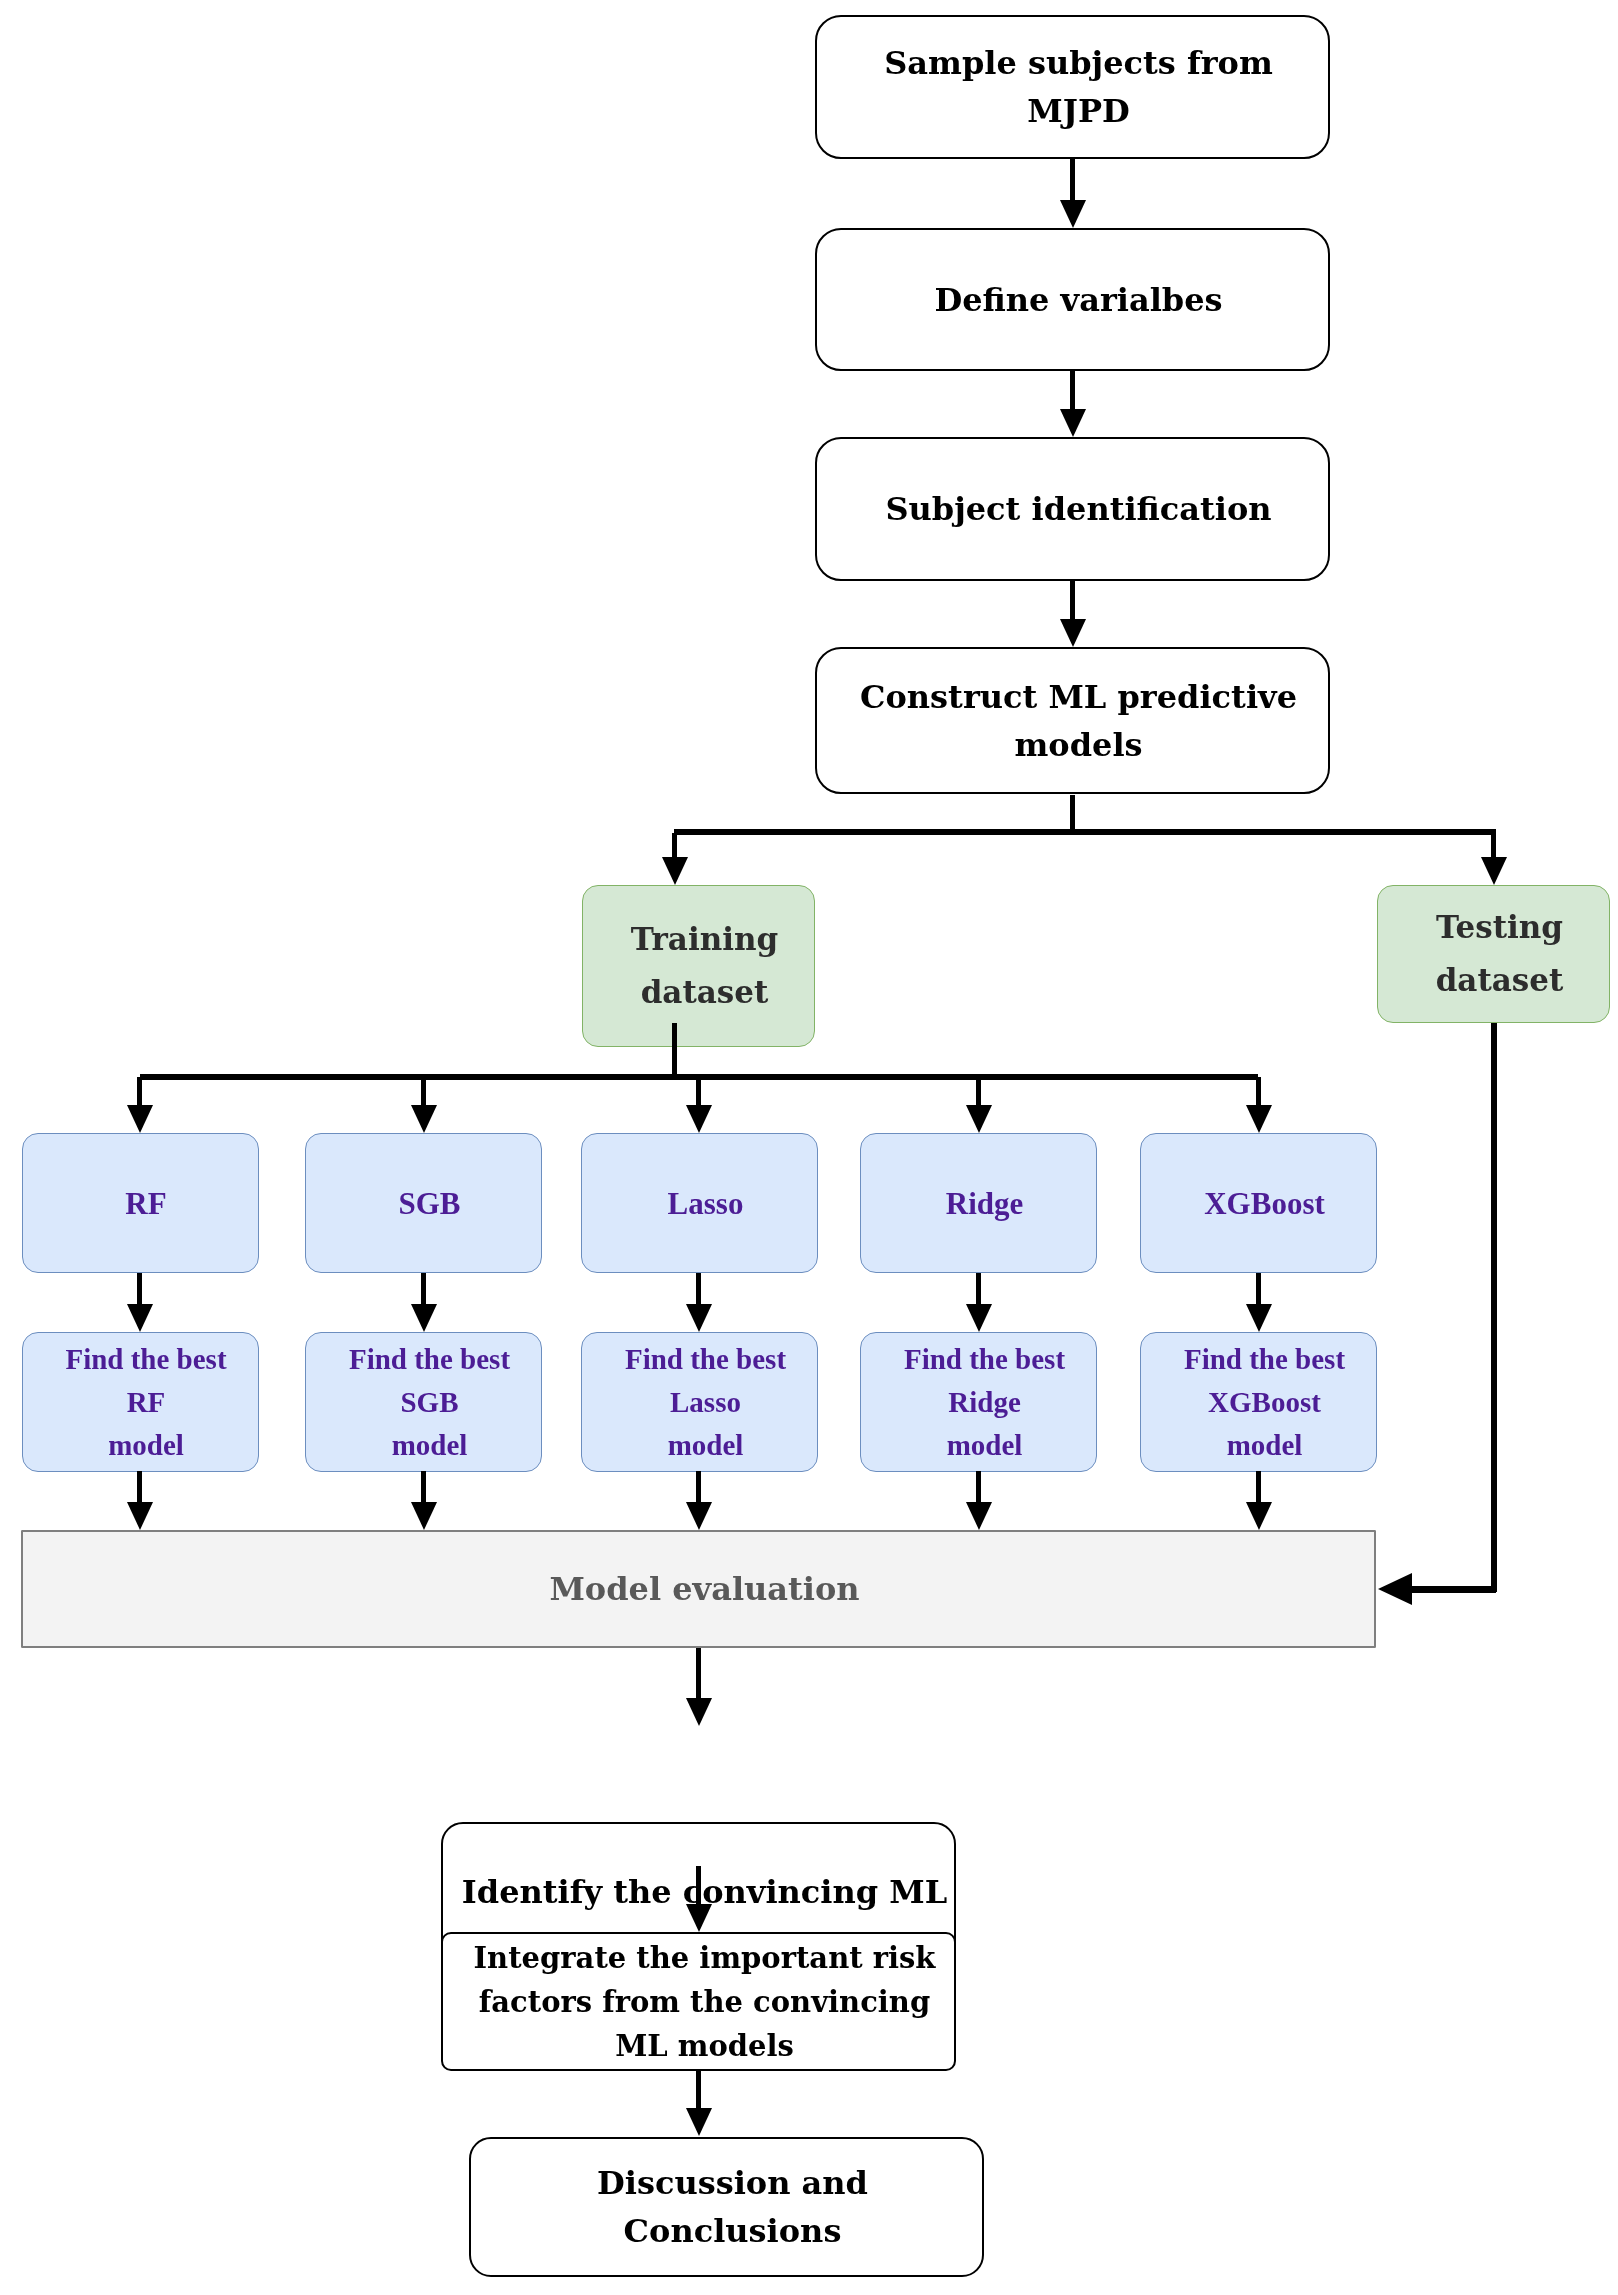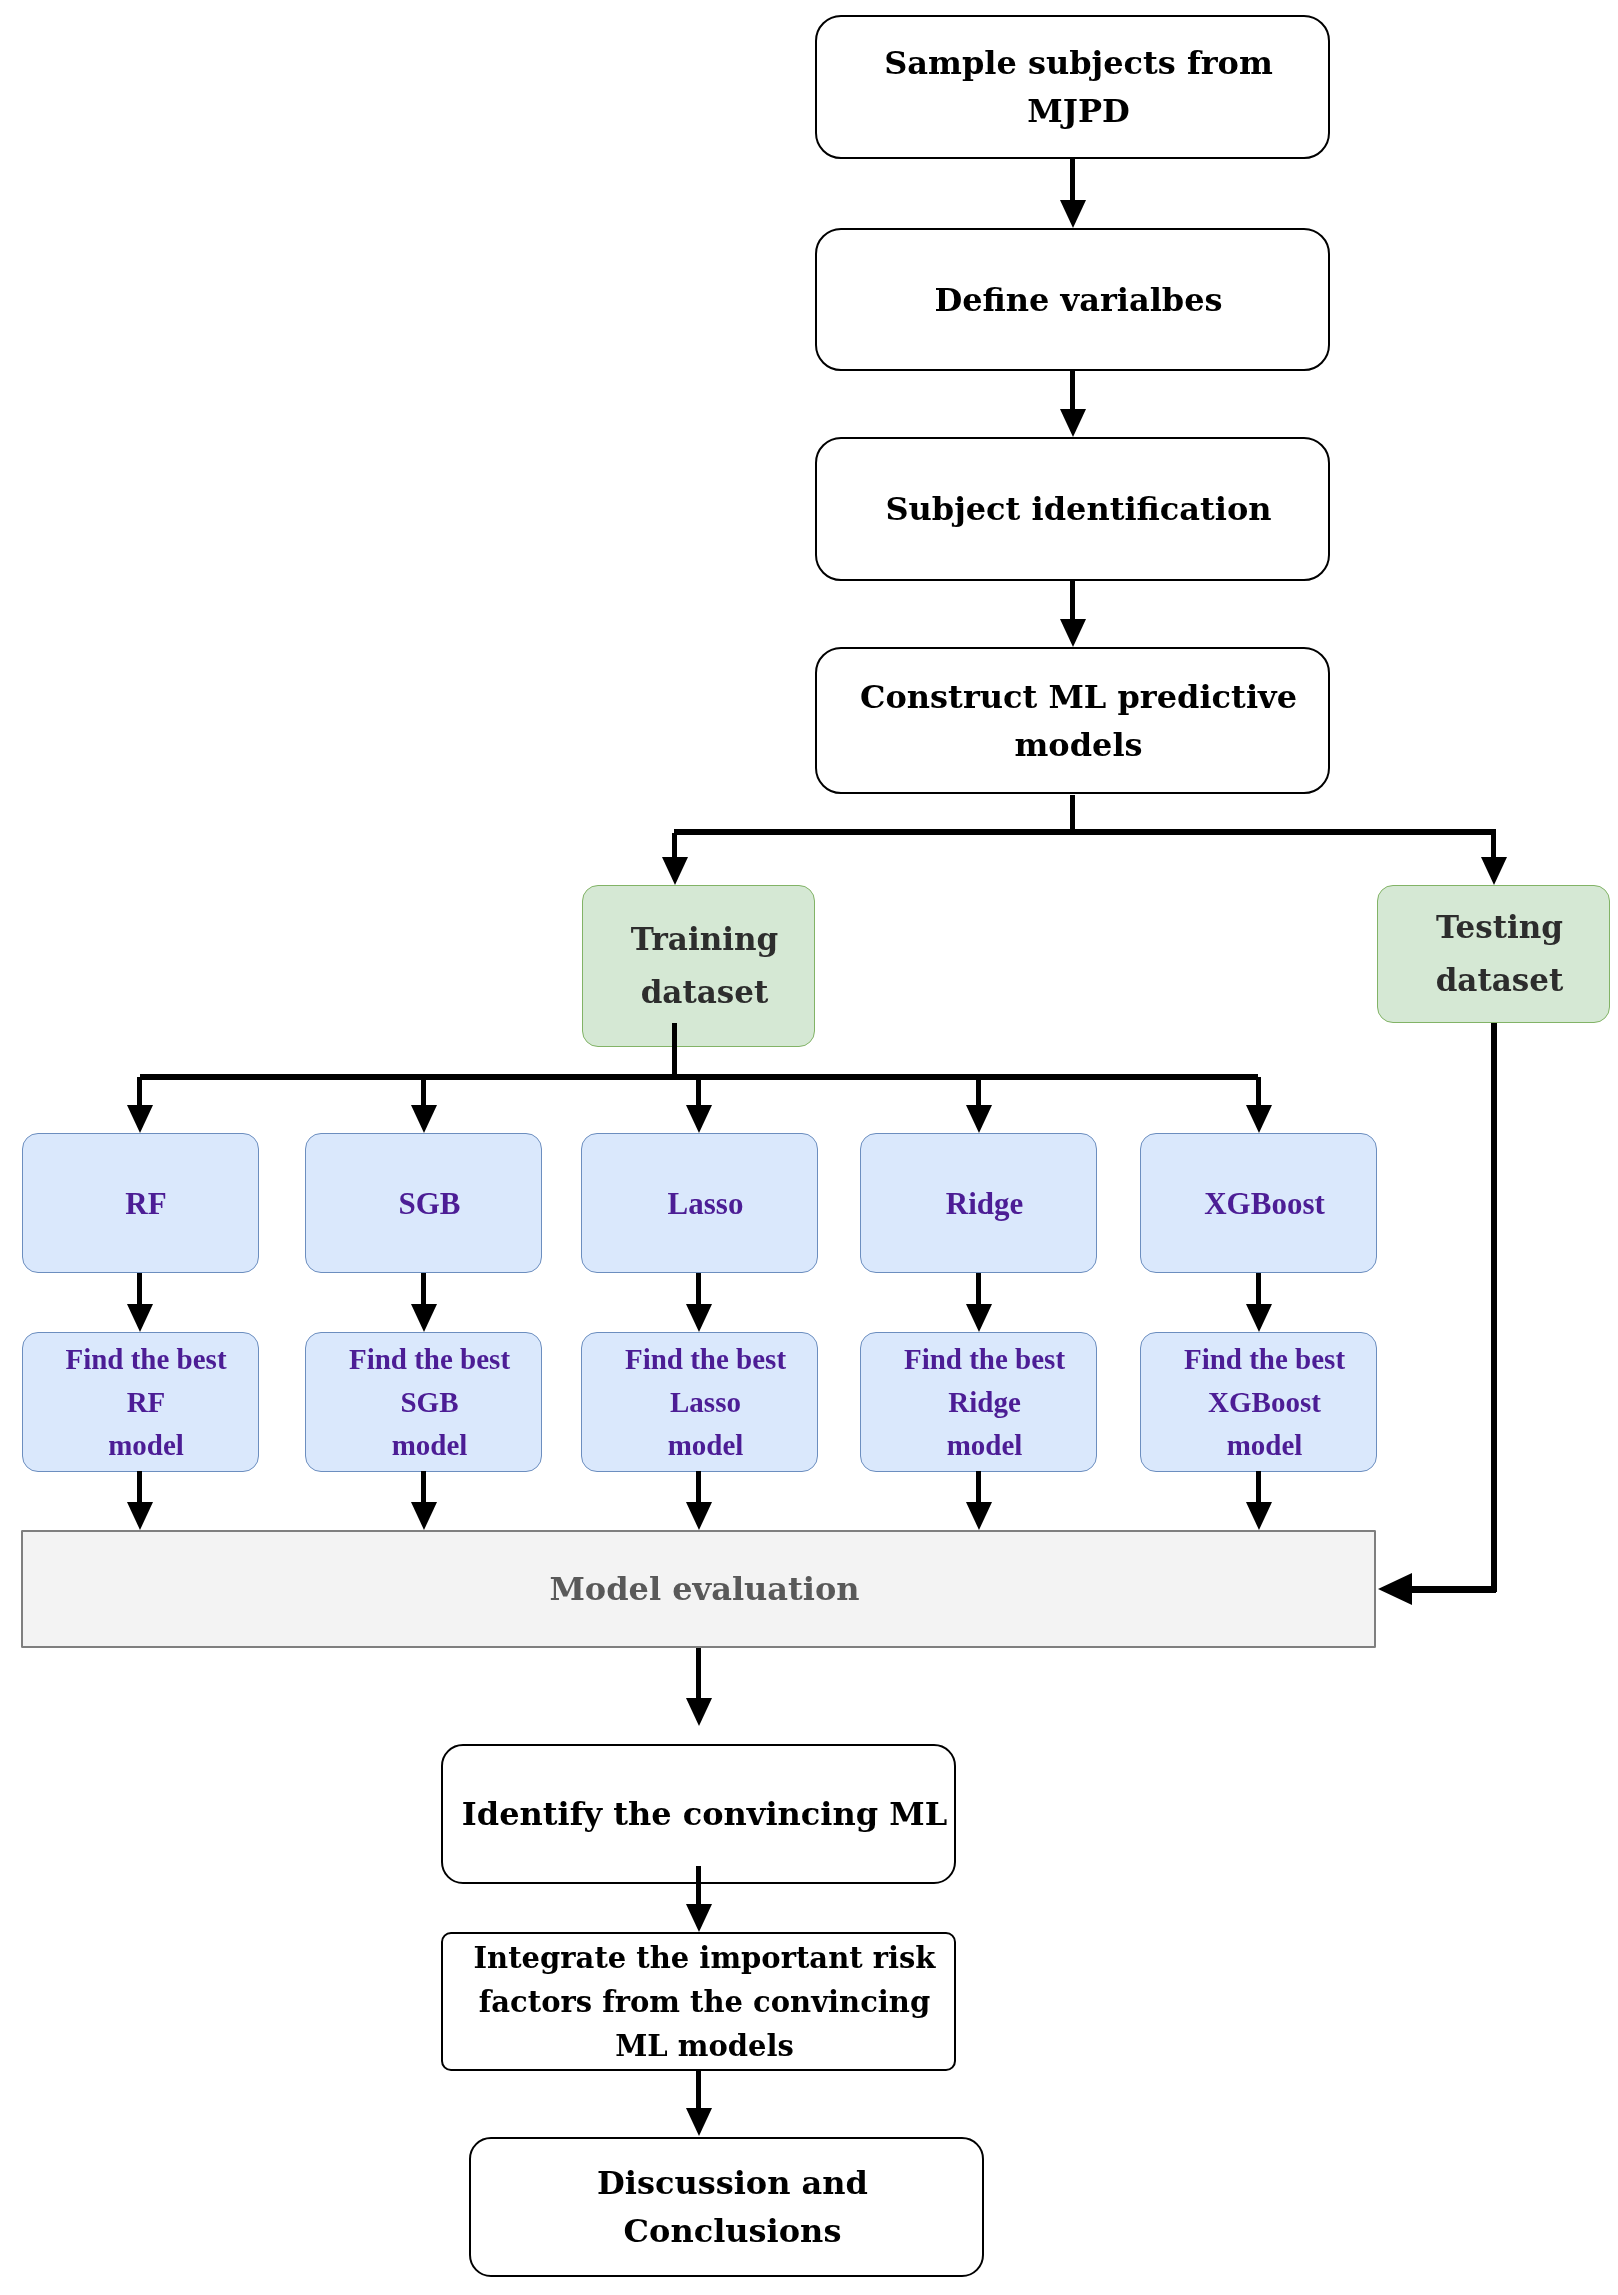--- a/index.html
+++ b/index.html
@@ -134,21 +134,21 @@
     <span>model</span>
   </div>
   <div class="box blue-node small lines" style="left:1140px;top:1332px;width:237px;height:140px;">
     <span>Find the best</span>
     <span>XGBoost</span>
     <span>model</span>
   </div>
 
   <div class="box eval-bar" style="left:21px;top:1530px;width:1355px;height:118px;">Model evaluation</div>
 
-  <div class="box white-node lines" style="left:441px;top:1744px;width:515px;height:140px;border-radius:22px;line-height:52px;">
+  <div class="box white-node lines" style="left:441px;top:1822px;width:515px;height:140px;border-radius:22px;line-height:52px;">
     <span>Identify the convincing ML</span>
   </div>
 
   <div class="box white-node lines" style="left:441px;top:1932px;width:515px;height:139px;border-radius:10px;font-size:29px;line-height:44px;text-align:right;">
     <span>Integrate the important risk</span>
     <span>factors from the  convincing</span>
     <span>ML models</span>
   </div>
 
   <div class="box white-node" style="left:441px;top:2137px;width:515px;height:140px;border-radius:22px;margin-left:28px;">Discussion and Conclusions</div>

